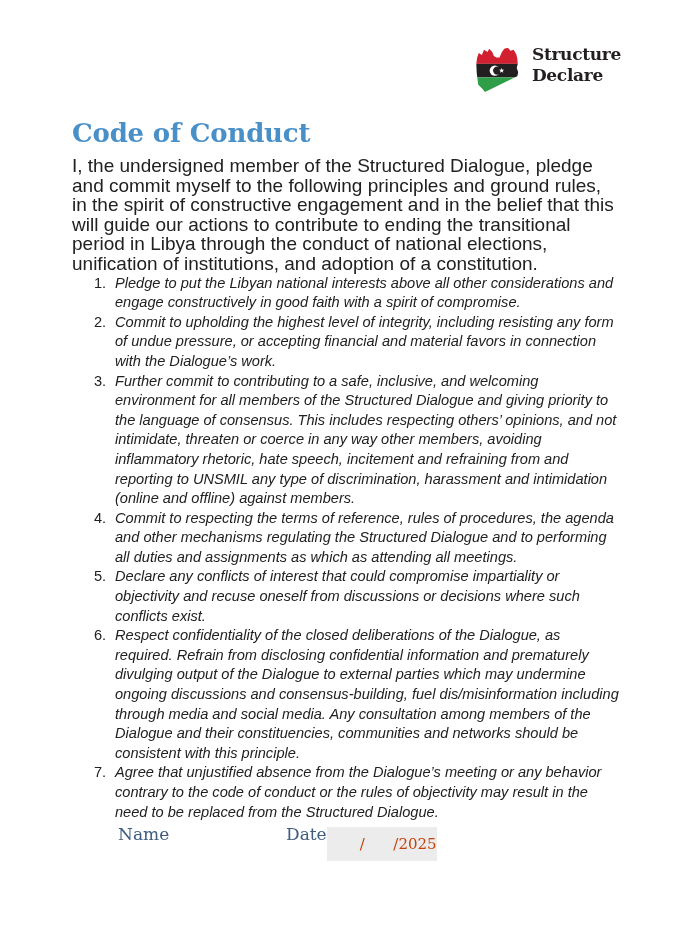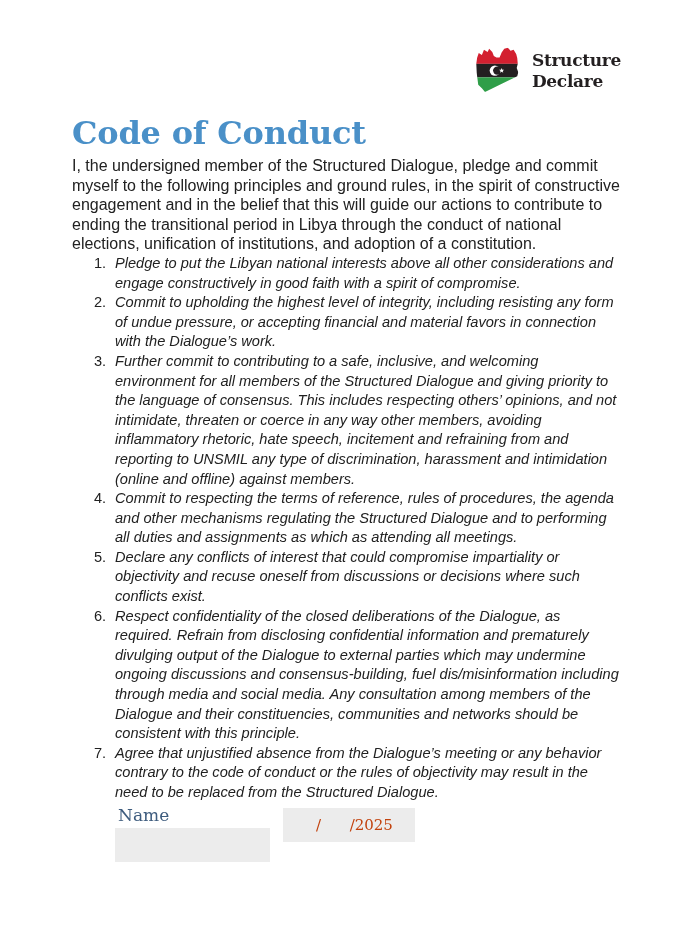--- a/index.html
+++ b/index.html
@@ -27,21 +27,21 @@
     overflow:hidden;
   }
   
   .header{
     display:flex;
     justify-content:flex-end;
     height:48px;
   }
   .logo{
     display:flex;
-    align-items:flex-end;
+    align-items:flex-start;
     gap:8px;
   }
   .logo-icon{
     width:52px;
     height:48px;
     display:inline-block;
     flex:0 0 auto;
   }
   .logo-icon svg{display:block;width:100%;height:100%;}
   .logo-text{
@@ -50,29 +50,29 @@
     font-size:17px;
     line-height:21px;
     letter-spacing:-0.3px;
     color:var(--flag-black);
   }
   
   .title{
     margin-top:26px;
     font-family:"DejaVu Serif", serif;
     font-weight:bold;
-    font-size:32px;
+    font-size:26px;
     line-height:30px;
     letter-spacing:-0.2px;
     color:var(--title-blue);
   }
   
   .intro{
     margin-top:8px;
-    font-size:16px;
+    font-size:19px;
     line-height:19.6px;
     width:549px;
   }
   .list{
     margin-top:0;
     width:549px;
   }
   .list-item{
     display:flex;
     margin-left:22px;
@@ -86,21 +86,21 @@
   .list-item .li-text{
     flex:1 1 auto;
     font-style:italic;
   }
   
   .form-row{
     display:flex;
     margin-top:2px;
     padding-left:43px;
   }
-  .field{display:flex;flex-direction:column;}
+  .field{display:flex;}
   .field-name-group{width:155px;margin-right:13px;}
   .field-signature-group{width:165px;margin-right:34px;}
   .field-date-group{width:132px;}
   .field-label{
     font-family:"DejaVu Serif", serif;
     font-size:17px;
     line-height:20px;
     color:var(--label-blue);
     padding-left:3px;
   }
@@ -184,19 +184,20 @@
       <span class="li-text">Agree that unjustified absence from the Dialogue’s meeting or any behavior contrary to the code of conduct or the rules of objectivity may result in the need to be replaced from the Structured Dialogue.</span>
     </div>
   </div>
 
   <div class="form-row">
     <div class="field field-name-group">
       <div class="field-label">Name</div>
       <div class="field-box"></div>
     </div>
     <div class="field field-date-group">
+      <div class="field-label">Date</div>
       <div class="field-box">
         <span class="date-value">/      /2025</span>
       </div>
     </div>
   </div>
 
 </div>
 
 </body></html>

